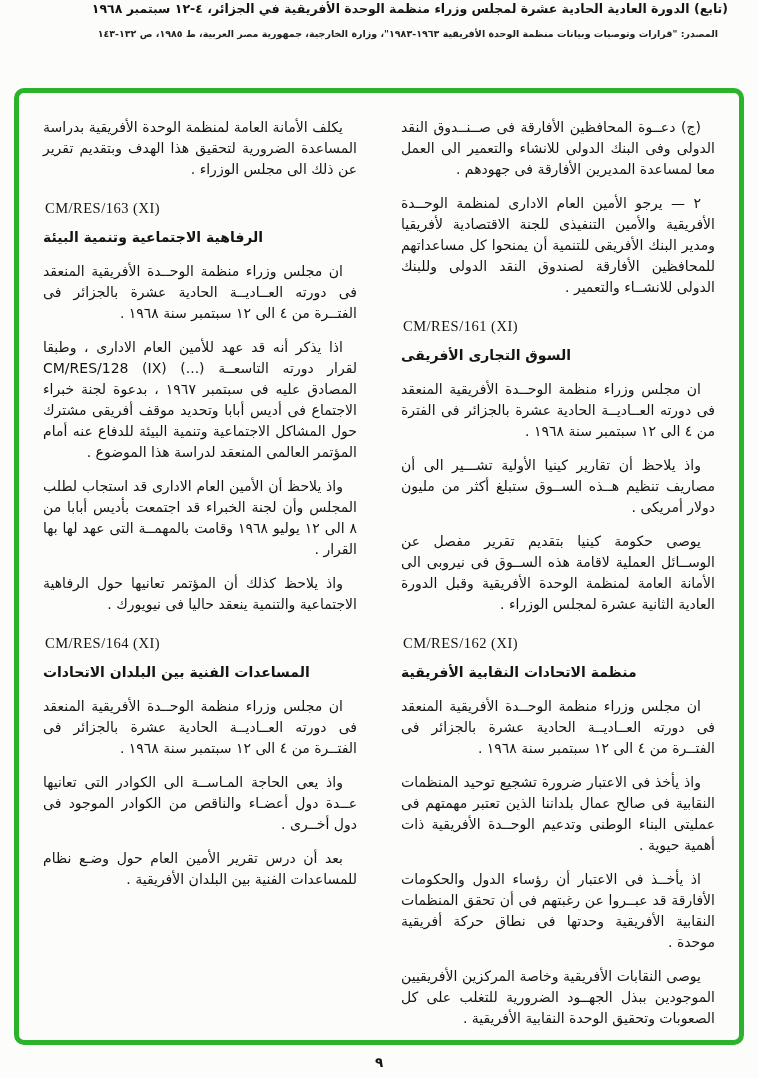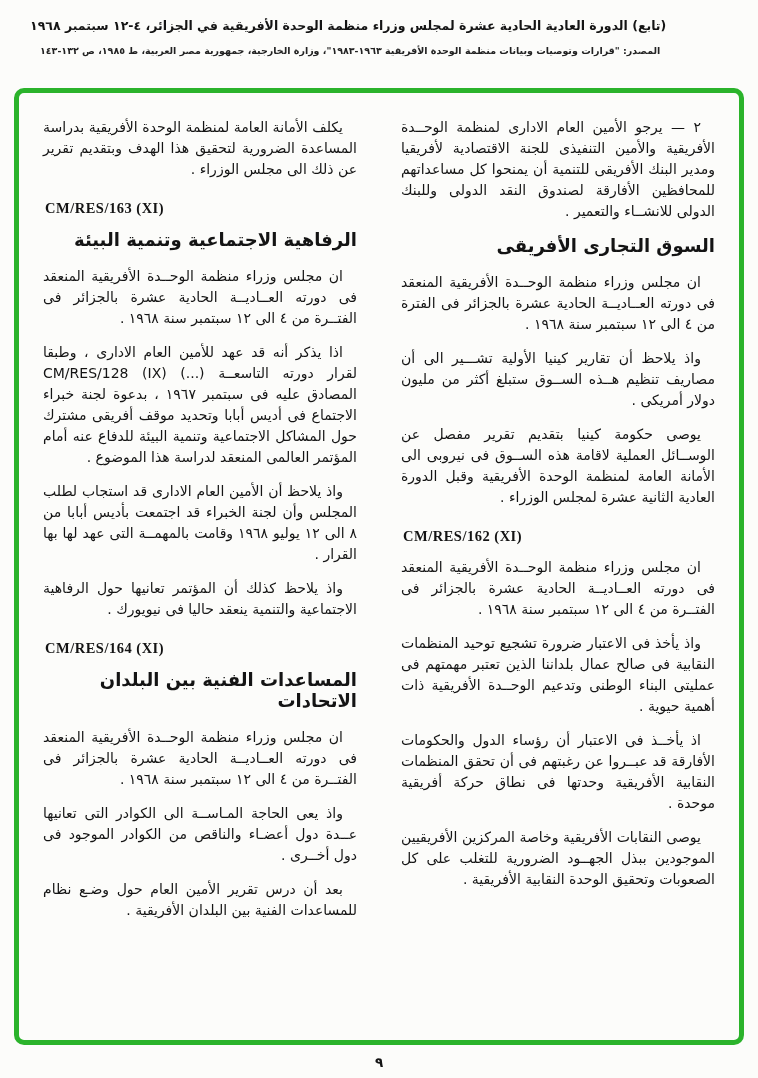--- a/index.html
+++ b/index.html
@@ -5,21 +5,21 @@
   * { margin:0; padding:0; box-sizing:border-box; }
   body {
     width:758px; height:1078px;
     overflow:hidden;
     background:#fcfcfa;
     color:#141414;
     font-family:"DejaVu Sans", sans-serif;
     position:relative;
     direction:rtl;
   }
-  .page-header { text-align:left; padding-top:17px; }
+  .page-header { text-align:right; }
   .header-title {
     font-size:12.5px; font-weight:bold;
     padding:0 30px; line-height:1.5;
   }
   .header-source {
     font-size:9.5px; font-weight:bold;
     margin-top:9px; padding:0 40px; color:#222;
   }
   .content-frame {
     position:absolute;
@@ -33,51 +33,54 @@
   .column { flex:1; min-width:0; }
   .block-paragraph {
     font-size:14px; line-height:21px;
     text-align:justify;
     text-indent:14px;
     margin-bottom:13px;
   }
   .block-code {
     direction:ltr; text-align:left; unicode-bidi:embed;
     font-family:"Liberation Serif", serif;
-    font-weight:bold; font-size:14.5px;
+    font-weight:normal; font-size:14.5px;
     letter-spacing:0.5px;
     margin:20px 2px 12px;
   }
   .block-heading {
-    font-weight:bold; font-size:18px;
-    text-align:right;
+    font-weight:bold; font-size:14px;
+    text-align:left;
     margin:2px 0 16px;
   }
   .page-number {
     position:absolute; bottom:8px; left:0; right:0;
     text-align:center; font-size:13.5px; font-weight:bold;
   }
 </style>
 </head>
 <body>
 
 <header class="page-header">
   <div class="header-title">(تابع) الدورة العادية الحادية عشرة لمجلس وزراء منظمة الوحدة الأفريقية في الجزائر، ٤-١٢ سبتمبر ١٩٦٨</div>
   <div class="header-source">المصدر: "قرارات وتوصيات وبيانات منظمة الوحدة الأفريقية ١٩٦٣-١٩٨٣"، وزارة الخارجية، جمهورية مصر العربية، ط ١٩٨٥، ص ١٣٢-١٤٣</div>
 </header>
 
 <main class="content-frame" style="border-color: rgb(43, 179, 43);">
   <div class="columns">
     <div class="column" id="col-right">
+        <div class="block-paragraph">(ج) دعــوة المحافظين الأفارقة فى صــنــدوق النقد الدولى وفى البنك الدولى للانشاء والتعمير الى العمل معا لمساعدة المديرين الأفارقة فى جهودهم .</div>
         <div class="block-paragraph">٢ — يرجو الأمين العام الادارى لمنظمة الوحــدة الأفريقية والأمين التنفيذى للجنة الاقتصادية لأفريقيا ومدير البنك الأفريقى للتنمية أن يمنحوا كل مساعداتهم للمحافظين الأفارقة لصندوق النقد الدولى وللبنك الدولى للانشــاء والتعمير .</div>
+        <div class="block-code">CM/RES/161  (XI)</div>
         <div class="block-heading">السوق التجارى الأفريقى</div>
         <div class="block-paragraph">ان مجلس وزراء منظمة الوحــدة الأفريقية المنعقد فى دورته العــاديــة الحادية عشرة بالجزائر فى الفترة من ٤ الى ١٢ سبتمبر سنة ١٩٦٨ .</div>
         <div class="block-paragraph">واذ يلاحظ أن تقارير كينيا الأولية تشـــير الى أن مصاريف تنظيم هــذه الســوق ستبلغ أكثر من مليون دولار أمريكى .</div>
         <div class="block-paragraph">يوصى حكومة كينيا بتقديم تقرير مفصل عن الوســائل العملية لاقامة هذه الســوق فى نيروبى الى الأمانة العامة لمنظمة الوحدة الأفريقية وقبل الدورة العادية الثانية عشرة لمجلس الوزراء .</div>
         <div class="block-code">CM/RES/162  (XI)</div>
+        <div class="block-heading">منظمة الاتحادات النقابية الأفريقية</div>
         <div class="block-paragraph">ان مجلس وزراء منظمة الوحــدة الأفريقية المنعقد فى دورته العــاديــة الحادية عشرة بالجزائر فى الفتــرة من ٤ الى ١٢ سبتمبر سنة ١٩٦٨ .</div>
         <div class="block-paragraph">واذ يأخذ فى الاعتبار ضرورة تشجيع توحيد المنظمات النقابية فى صالح عمال بلداننا الذين تعتبر مهمتهم فى عمليتى البناء الوطنى وتدعيم الوحــدة الأفريقية ذات أهمية حيوية .</div>
         <div class="block-paragraph">اذ يأخــذ فى الاعتبار أن رؤساء الدول والحكومات الأفارقة قد عبــروا عن رغبتهم فى أن تحقق المنظمات النقابية الأفريقية وحدتها فى نطاق حركة أفريقية موحدة .</div>
         <div class="block-paragraph">يوصى النقابات الأفريقية وخاصة المركزين الأفريقيين الموجودين ببذل الجهــود الضرورية للتغلب على كل الصعوبات وتحقيق الوحدة النقابية الأفريقية .</div>
       </div>
     <div class="column" id="col-left">
         <div class="block-paragraph">يكلف الأمانة العامة لمنظمة الوحدة الأفريقية بدراسة المساعدة الضرورية لتحقيق هذا الهدف وبتقديم تقرير عن ذلك الى مجلس الوزراء .</div>
         <div class="block-code">CM/RES/163  (XI)</div>
         <div class="block-heading">الرفاهية الاجتماعية وتنمية البيئة</div>
         <div class="block-paragraph">ان مجلس وزراء منظمة الوحــدة الأفريقية المنعقد فى دورته العــاديــة الحادية عشرة بالجزائر فى الفتــرة من ٤ الى ١٢ سبتمبر سنة ١٩٦٨ .</div>

